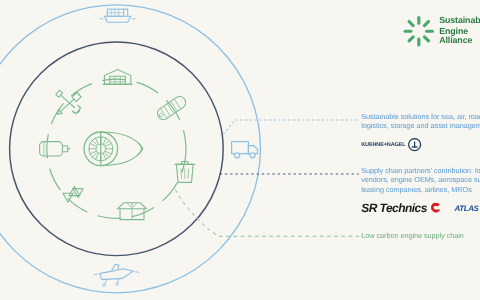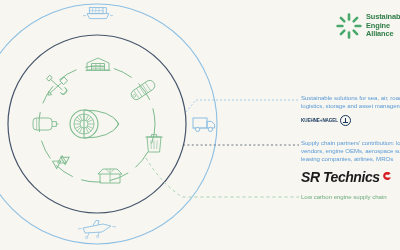--- a/index.html
+++ b/index.html
@@ -115,21 +115,21 @@
     height: 1.2px;
     background: #15365c;
   }
 
   .srt-lockup {
     display: flex;
     align-items: center;
     gap: 2px;
   }
   .srt-word {
-    font-size: 14px;
+    font-size: 10px;
     font-weight: bold;
     font-style: italic;
     color: #1b1b1b;
     letter-spacing: -0.45px;
     white-space: nowrap;
   }
   .srt-swirl {
     width: 10px;
     height: 10px;
     flex: 0 0 auto;

